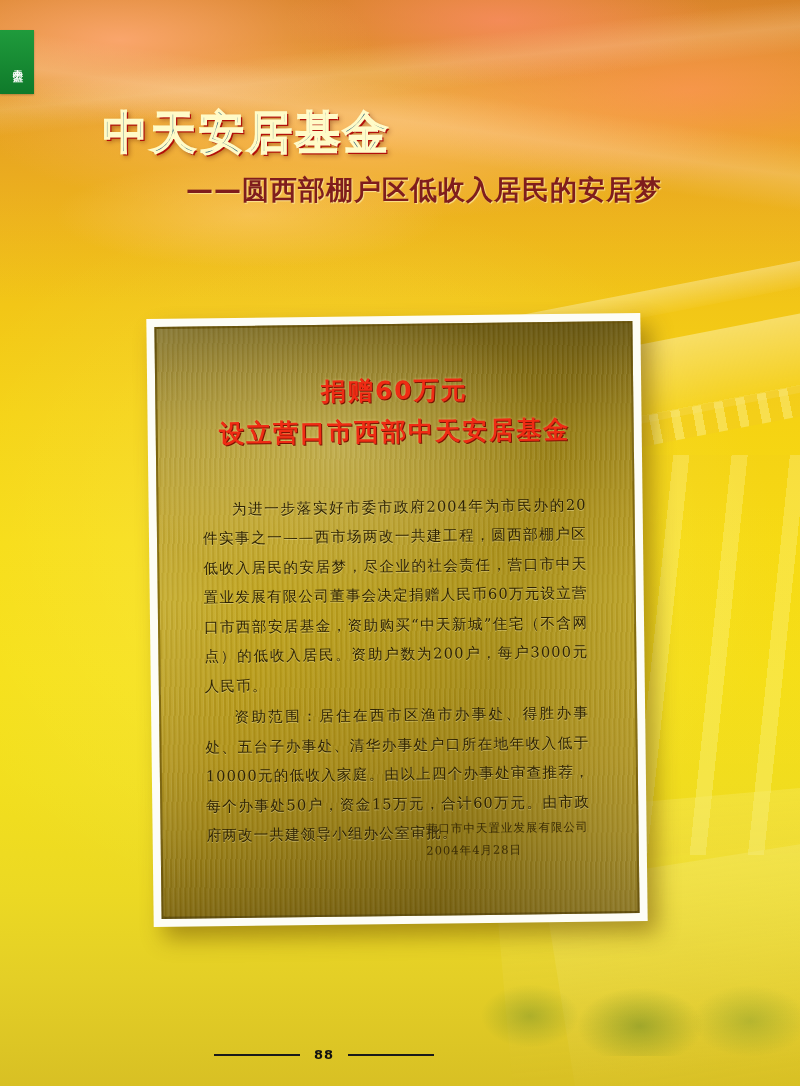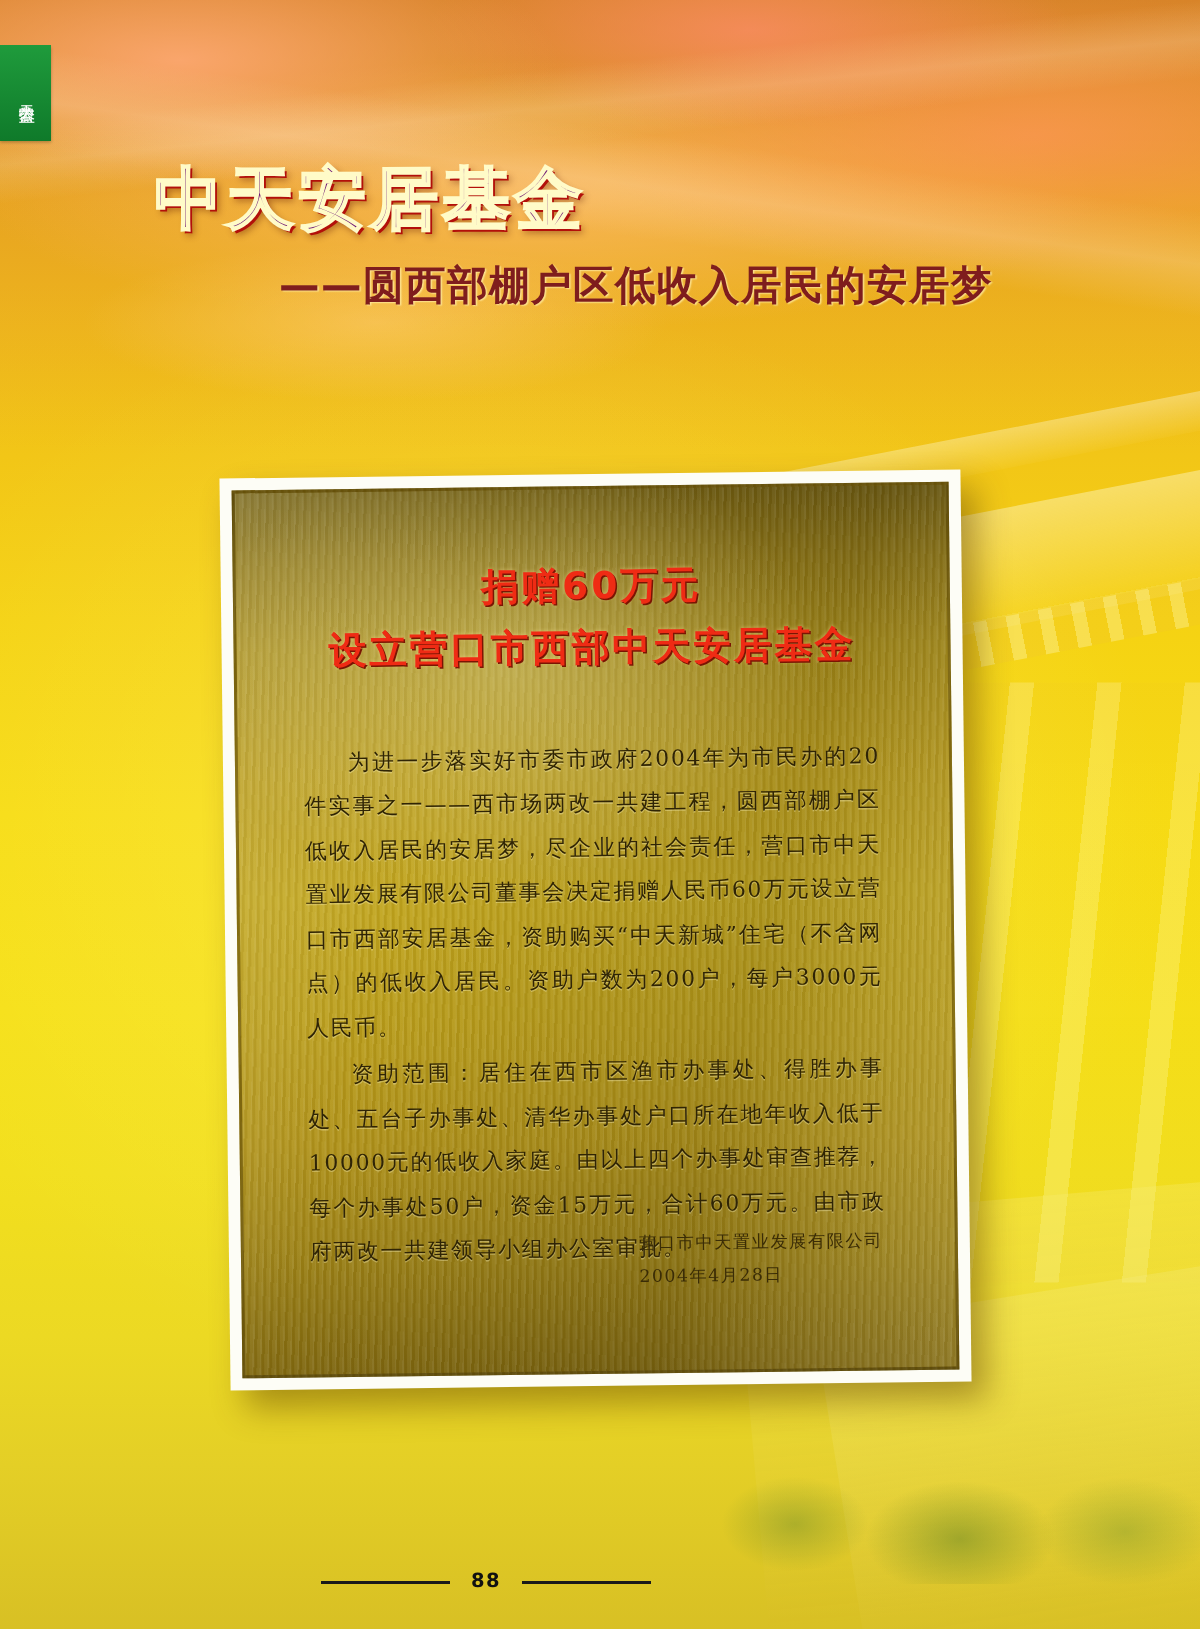--- a/index.html
+++ b/index.html
@@ -145,21 +145,21 @@
     text-orientation: upright;
   }
 
   
   .title-main {
     position: absolute;
     left: 103px; top: 103px;
     font-size: 45px;
     font-weight: bold;
     letter-spacing: 3px;
-    color: #701a75;
+    color: #0c4a6e;
     -webkit-text-stroke: 1.5px #fffbc8;
     text-shadow:
       2px 2px 0 #b3100a,
       3px 3px 5px rgba(90,20,0,.45);
     font-family: "DejaVu Sans", "Liberation Sans", sans-serif;
   }
   .title-sub {
     position: absolute;
     left: 186px; top: 172px;
     font-size: 27px;

